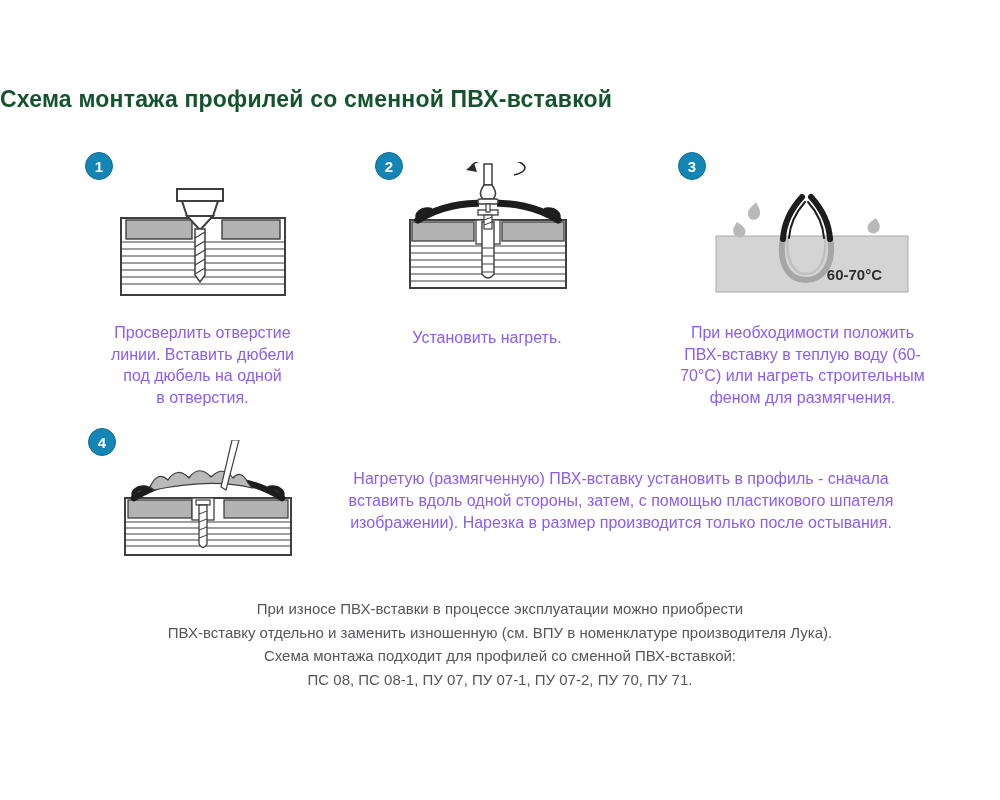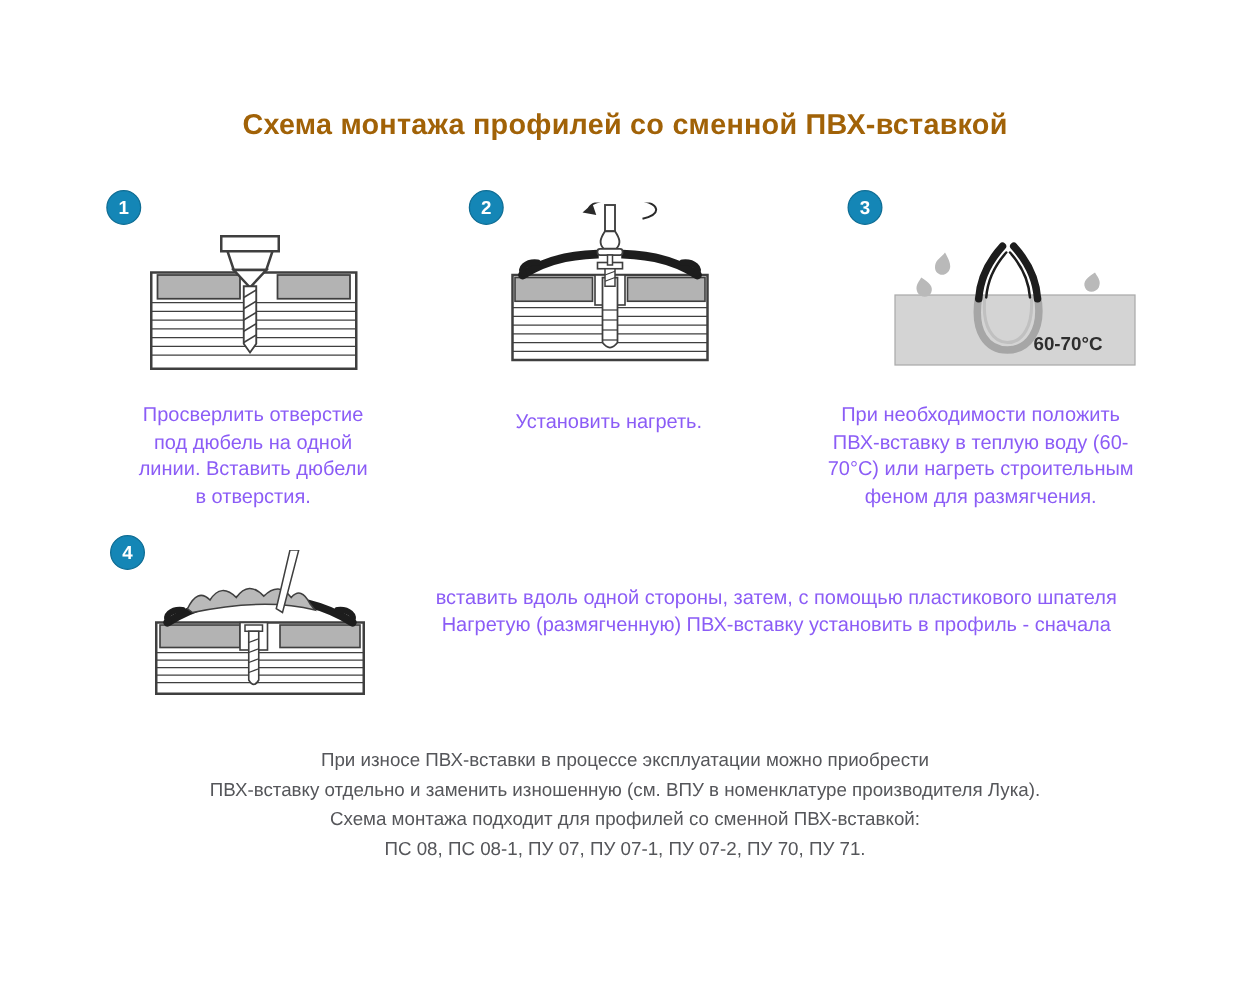--- a/index.html
+++ b/index.html
@@ -2,21 +2,21 @@
 <html><head>
 <meta charset="utf-8">
 <style>
   html,body { margin:0; padding:0; }
   body {
     width:1000px; height:800px; background:#ffffff; position:relative;
     font-family:"Liberation Sans", sans-serif; overflow:hidden;
   }
   .title {
     position:absolute; top:86px; left:0; width:1000px;
-    text-align:center; font-size:23px; font-weight:bold; color:#a16207;
+    text-align:left; font-size:23px; font-weight:bold; color:#14532d;
     letter-spacing:0.2px;
   }
   .badge {
     position:absolute; width:28px; height:28px; border-radius:50%;
     background:#1486b6; border:1px solid #0f6d94; box-sizing:border-box;
     color:#ffffff; font-weight:bold; font-size:15px;
     display:flex; align-items:center; justify-content:center;
   }
   .illus { position:absolute; }
   .caption {
@@ -63,22 +63,22 @@
       <line x1="77" y1="52" x2="87" y2="46"></line>
         <line x1="77" y1="61" x2="87" y2="55"></line>
       <line x1="77" y1="70" x2="87" y2="64"></line>
         <line x1="77" y1="79" x2="87" y2="73"></line>
       <line x1="77" y1="88" x2="87" y2="82"></line>
     </g>
   </g>
 </svg>
 <div class="caption" style="left:85px; top:322px; width:235px;">
   <div>Просверлить отверстие</div>
+  <div>линии. Вставить дюбели</div>
   <div>под дюбель на одной</div>
-  <div>линии. Вставить дюбели</div>
   <div>в отверстия.</div>
 </div>
 
 <div class="badge" style="left:375px; top:152px;">
   <span>2</span>
 </div>
 <svg class="illus" style="left:408px; top:162px;" width="160" height="130" viewBox="0 0 160 130">
 
   <rect x="2" y="58" width="156" height="68" fill="#ffffff" stroke="#3f3f3f" stroke-width="2"></rect>
   <g stroke="#3f3f3f" stroke-width="1">
@@ -153,21 +153,21 @@
   </g>
 
   <g fill="#b9b9b9">
     <path d="M46,16 C50,23 52,28 48,32 C44,36 38,33 38,28 C38,22 42,21 46,16 Z"></path>
     <path d="M27,36 C33,40 37,43 35,48 C33,53 26,52 24,48 C22,43 24,41 27,36 Z"></path>
     <path d="M166,32 C160,36 156,39 158,44 C160,49 167,48 169,44 C171,39 169,37 166,32 Z"></path>
   </g>
 
   <text x="172" y="94" text-anchor="end" font-size="15" font-weight="bold" fill="#2e2e2e">60-70°C</text>
 </svg>
-<div class="caption" style="left:637px; top:322px; width:295px;text-align:center;">
+<div class="caption" style="left:655px; top:322px; width:295px;text-align:center;">
   <div>При необходимости положить</div>
   <div>ПВХ-вставку в теплую воду (60-</div>
   <div>70°C) или нагреть строительным</div>
   <div>феном для размягчения.</div>
 </div>
 
 <div class="badge" style="left:88px; top:428px;">
   <span>4</span>
 </div>
 <svg class="illus" style="left:122px; top:440px;" width="172" height="118" viewBox="0 0 172 118">
@@ -200,22 +200,23 @@
     <path d="M13,57 C9,53 15,47 24,48" fill="none" stroke="#1d1d1d" stroke-width="5" stroke-linecap="round"></path>
     <path d="M159,57 C163,53 157,47 148,48" fill="none" stroke="#1d1d1d" stroke-width="5" stroke-linecap="round"></path>
   </g>
 
   <path d="M28,47 Q36,30 46,40 Q55,26 67,38 Q77,24 89,37 Q101,25 111,38 Q119,29 126,43 L130,48
            Q90,38 32,50 Z" fill="#b9b9b9" stroke="#3f3f3f" stroke-width="1.2"></path>
 
   <polygon points="110,0 117,0 104,50 99,47" fill="#ffffff" stroke="#3f3f3f" stroke-width="1.2"></polygon>
 </svg>
 <div class="caption" style="left:312px; top:468px; width:618px; line-height:21.8px;">
+  <div>Нагретую (размягченную) ПВХ-вставку установить в профиль - сначала</div>
   <div>вставить вдоль одной стороны, затем, с помощью пластикового шпателя</div>
-  <div>Нагретую (размягченную) ПВХ-вставку установить в профиль - сначала</div>
+  <div>изображении). Нарезка в размер производится только после остывания.</div>
 </div>
 
 <div class="footer">
   <div>При износе ПВХ-вставки в процессе эксплуатации можно приобрести</div>
   <div>ПВХ-вставку отдельно и заменить изношенную (см. ВПУ в номенклатуре производителя Лука).</div>
   <div>Схема монтажа подходит для профилей со сменной ПВХ-вставкой:</div>
   <div>ПС 08, ПС 08-1, ПУ 07, ПУ 07-1, ПУ 07-2, ПУ 70, ПУ 71.</div>
 </div>
 
 </body></html>

